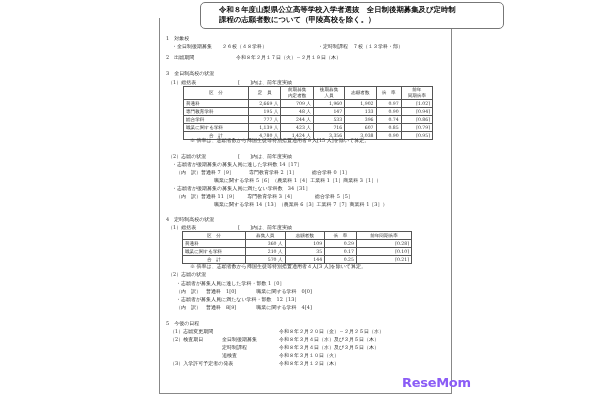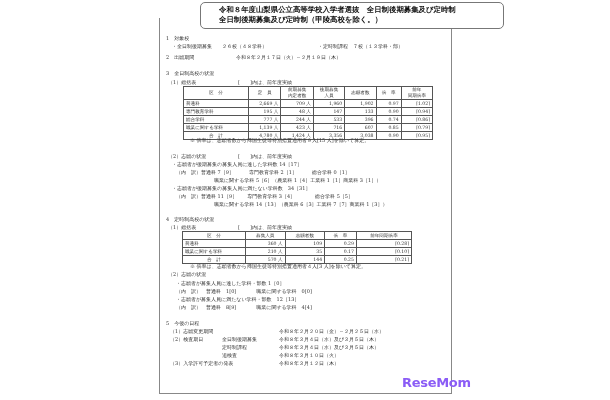--- a/index.html
+++ b/index.html
@@ -16,21 +16,21 @@
   td.c{text-align:center;}
   .logo{position:absolute;left:402px;top:375px;font-family:"DejaVu Sans","Liberation Sans",sans-serif;font-weight:bold;font-size:13px;color:#8b5cf6;letter-spacing:-0.3px;}
 </style>
 </head>
 <body>
 
 <div class="frame"></div>
 
 <div class="title-box">
   <div>令和８年度山梨県公立高等学校入学者選抜　全日制後期募集及び定時制</div>
-  <div>全日制後期募集及び定時制（甲陵高校を除く。）</div>
+  <div>課程の志願者数について（甲陵高校を除く。）</div>
 </div>
 
 <div class="t" style="left:166px;top:35px;">1　対象校</div>
 <div class="t" style="left:172px;top:43px;">・全日制後期募集　　２６校（４８学科）</div>
 <div class="t" style="left:318px;top:43px;">・定時制課程　７校（１３学科・部）</div>
 
 <div class="t" style="left:166px;top:54px;">2　出願期間</div>
 <div class="t" style="left:236px;top:54px;">令和８年２月１７日（火）～２月１９日（木）</div>
 
 <div class="t" style="left:166px;top:70px;">3　全日制高校の状況</div>

